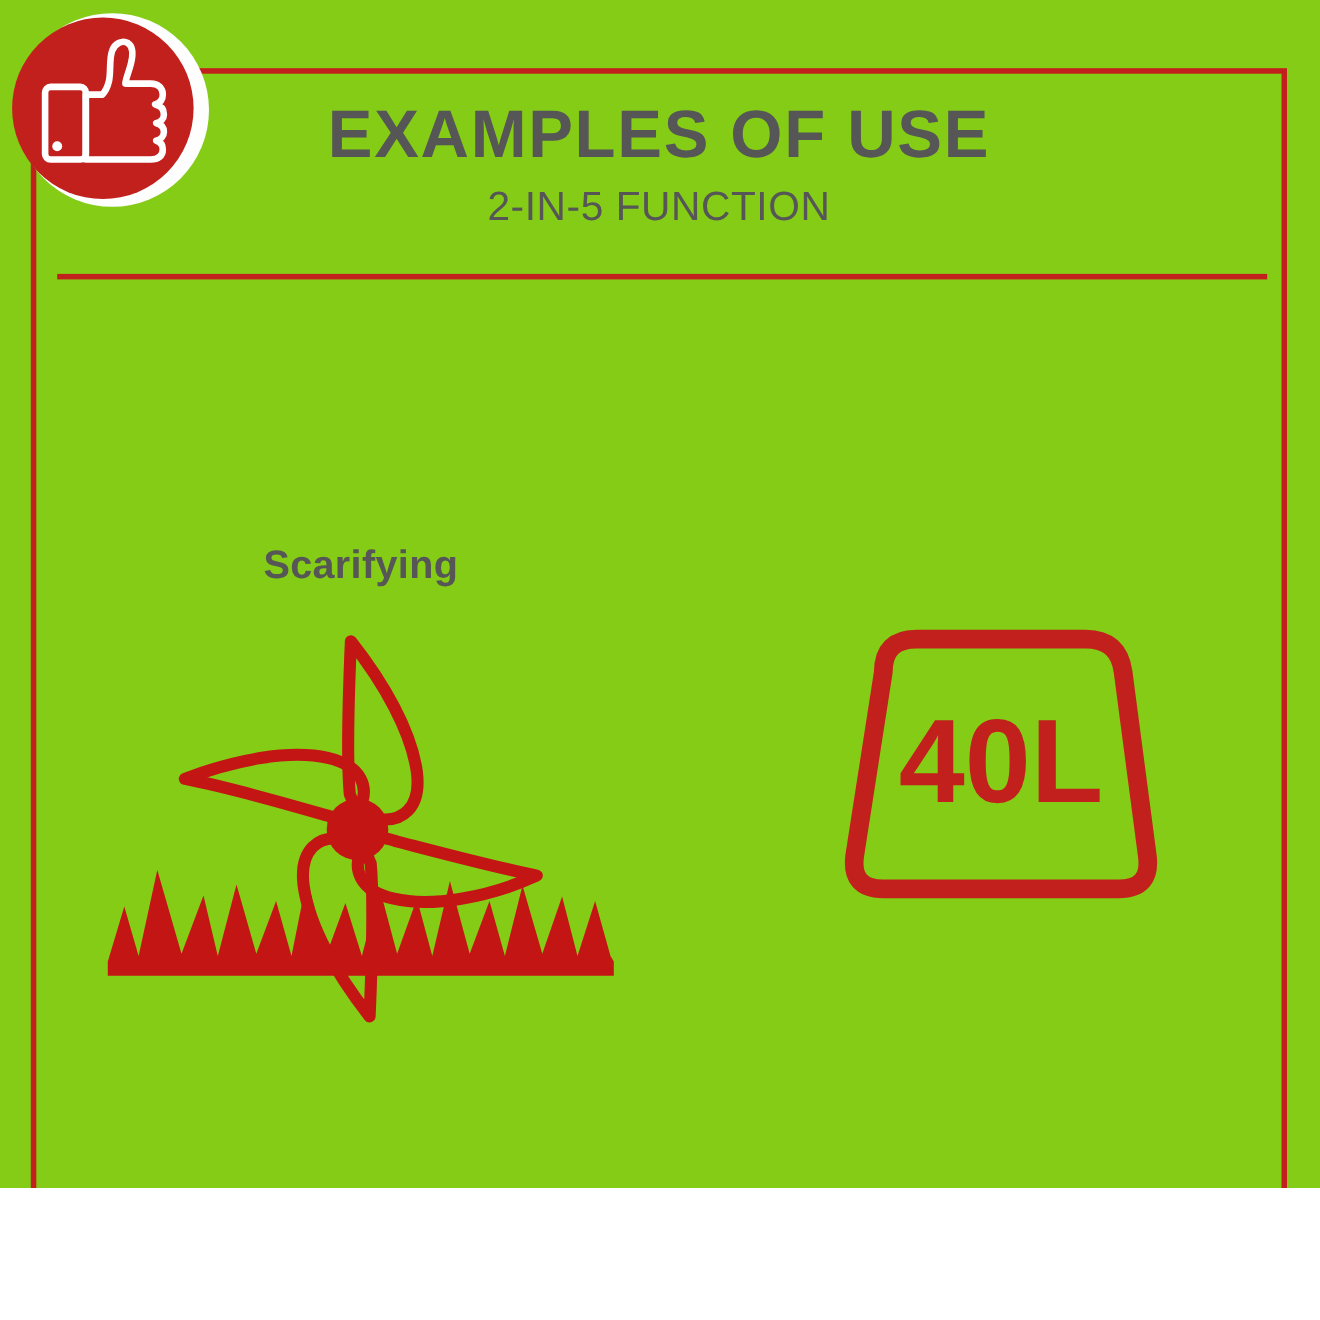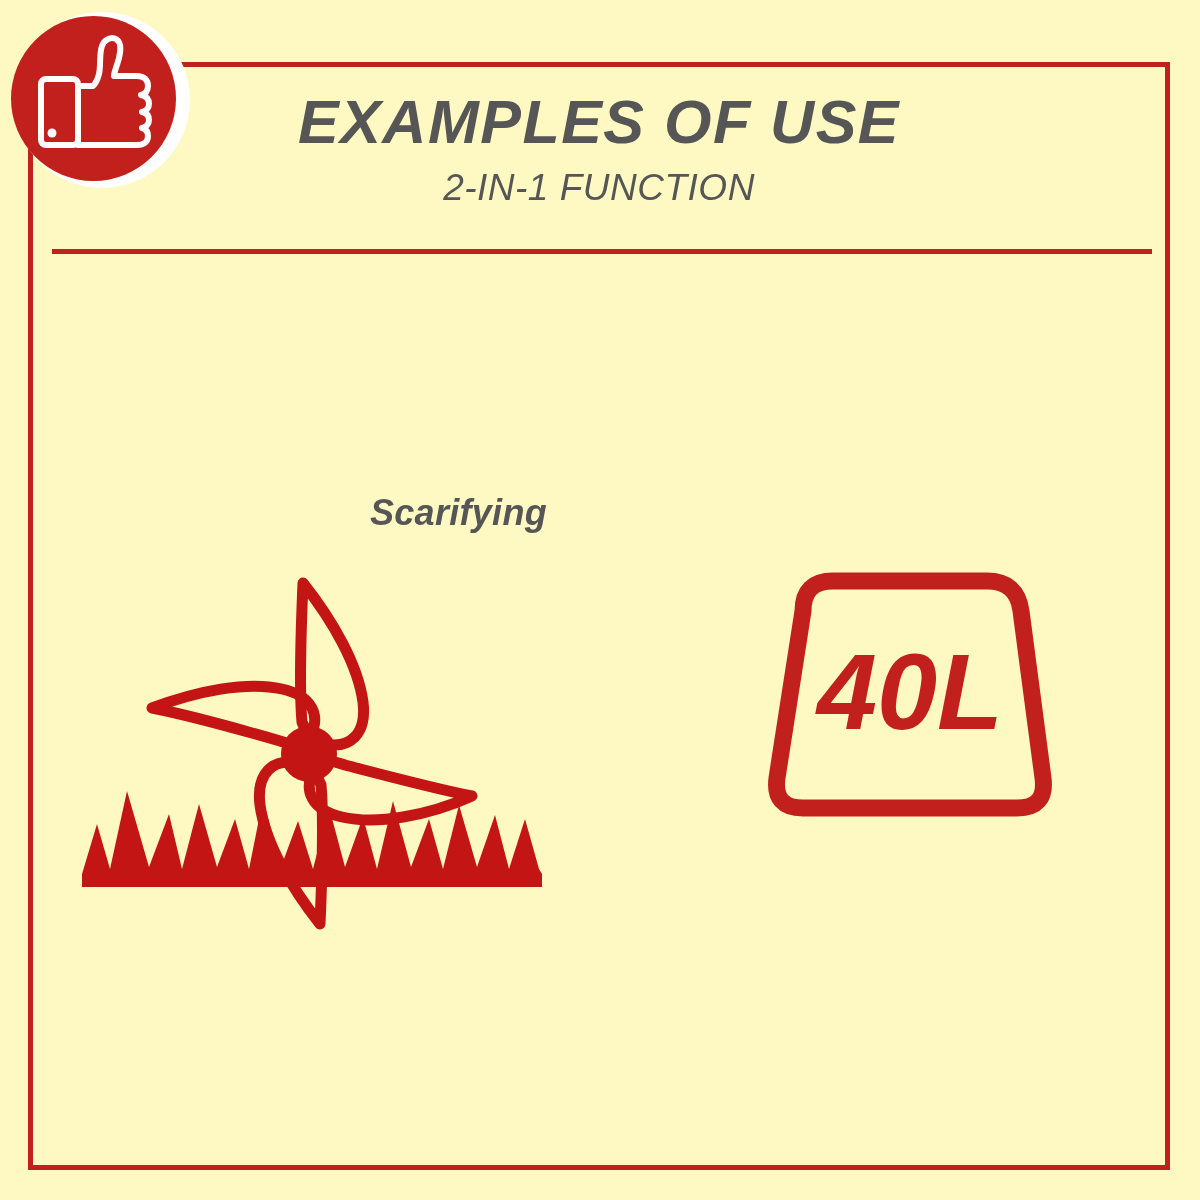--- a/index.html
+++ b/index.html
@@ -7,24 +7,23 @@
     margin: 0;
     padding: 0;
     background: #ffffff;
   }
   body {
     font-family: "Liberation Sans", sans-serif;
   }
   #stage {
     position: relative;
     width: 1200px;
-    height: 1200px;
-    background: #fef9c3;
+    height: 1080px;
+    background: #84cc16;
     overflow: hidden;
-    font-style: italic;
   }
 
   
   #frame {
     position: absolute;
     left: 28px;
     top: 62px;
     width: 1142px;
     height: 1108px;
     border: 5px solid #C2201C;
@@ -99,21 +98,21 @@
     z-index: 2;
   }
 
   
   .panel {
     position: absolute;
     top: 495px;
     width: 470px;
     text-align: center;
   }
-  #panel-scarifying { left: 77px; text-align: right; }
+  #panel-scarifying { left: 93px; }
   #panel-collecting { left: 675px; }
 
   .panel-label {
     font-size: 36px;
     font-weight: bold;
     color: #565656;
     letter-spacing: 0.3px;
     line-height: 1.0;
     white-space: nowrap;
   }
@@ -163,21 +162,21 @@
                C138 108 135 111 131 112
                C135 113 137 116 137 120
                C137 126 133 129 126 129
                L67 129
                Z" fill="none" stroke="#ffffff" stroke-width="6" stroke-linejoin="round" stroke-linecap="round"></path>
     </svg>
   </div>
 
   <div id="title-block">
     <div id="main-title">EXAMPLES OF USE</div>
-    <div id="sub-title">2-IN-1 FUNCTION</div>
+    <div id="sub-title">2-IN-5 FUNCTION</div>
   </div>
 
   <div id="divider"></div>
 
   <div class="panel" id="panel-scarifying">
     <div class="panel-label">Scarifying</div>
     <div class="panel-art">
       <svg viewBox="0 0 470 370" xmlns="http://www.w3.org/2000/svg">
 
         <g fill="none" stroke="#C41515" stroke-width="11" stroke-linejoin="round" stroke-linecap="round">

